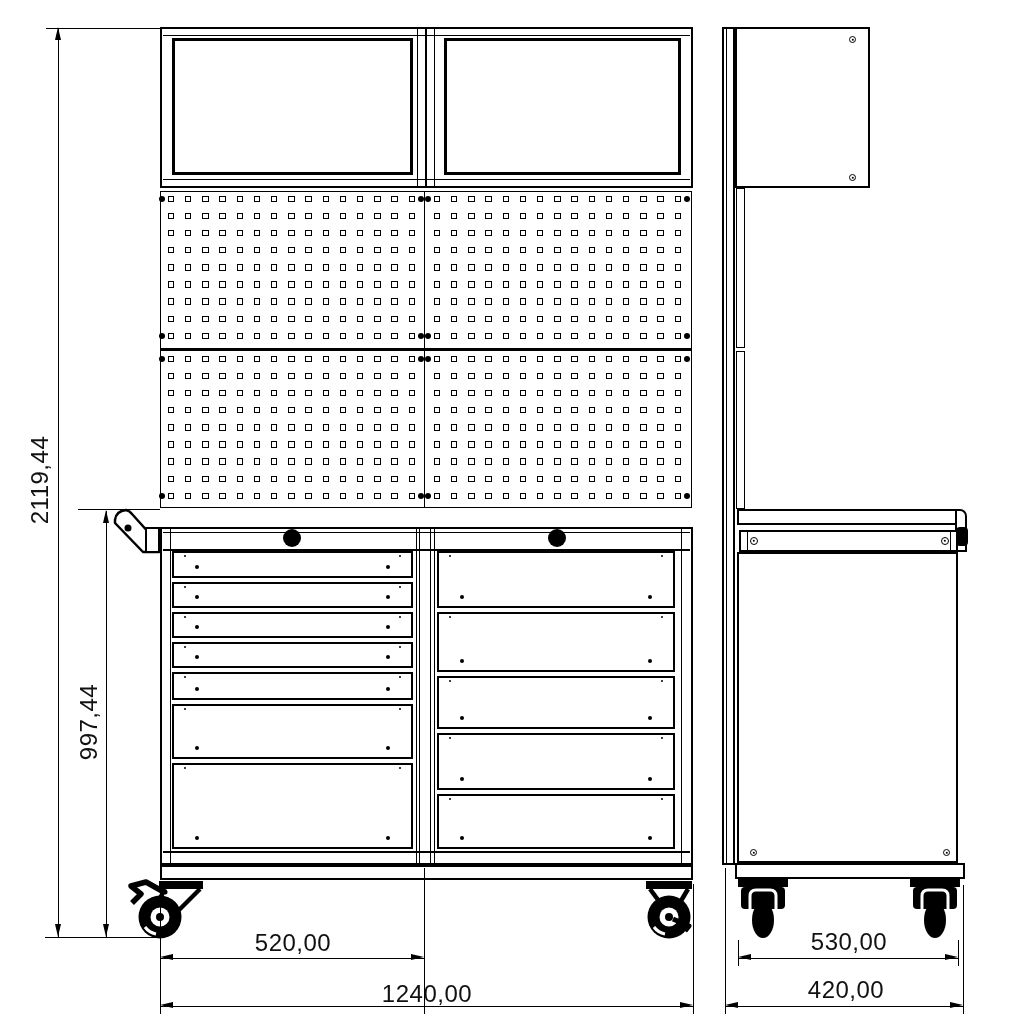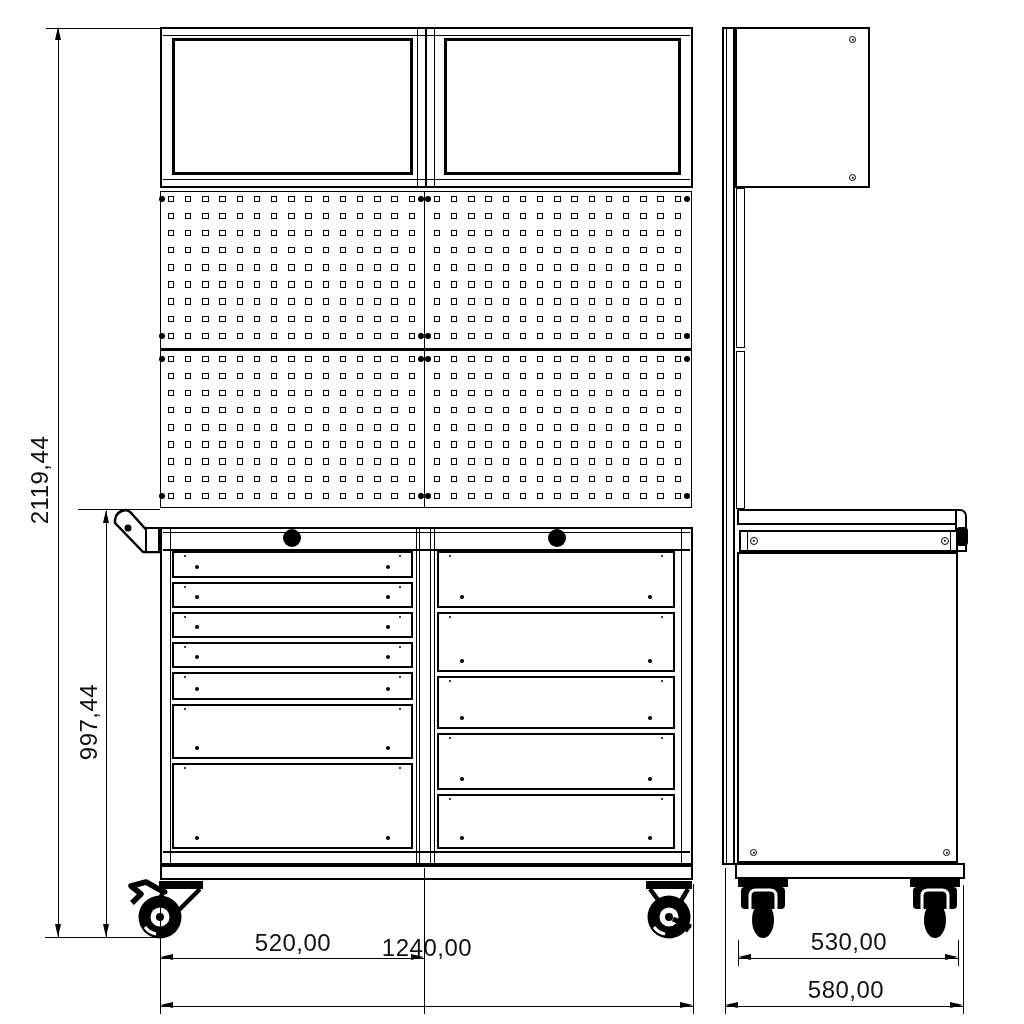--- a/index.html
+++ b/index.html
@@ -154,31 +154,31 @@
     <div class="lbl rot" style="left:89px;top:722px;">997,44</div>
 
     <div class="dimln" style="left:160px;top:957.5px;width:264px;height:1px;"></div>
     <div class="arr arrL" style="left:160px;top:954px;"></div>
     <div class="arr arrR" style="left:411px;top:954px;"></div>
     <div class="lbl" style="left:293px;top:943px;">520,00</div>
 
     <div class="dimln" style="left:160px;top:1005.5px;width:533px;height:1px;"></div>
     <div class="arr arrL" style="left:160px;top:1002px;"></div>
     <div class="arr arrR" style="left:680px;top:1002px;"></div>
-    <div class="lbl" style="left:427px;top:948px;">1240,00</div>
+    <div class="lbl" style="left:427px;top:994px;">1240,00</div>
 
     <div class="dimln" style="left:738px;top:957.5px;width:220px;height:1px;"></div>
     <div class="arr arrL" style="left:738px;top:954px;"></div>
     <div class="arr arrR" style="left:945px;top:954px;"></div>
     <div class="lbl" style="left:849px;top:942px;">530,00</div>
 
     <div class="dimln" style="left:725px;top:1005.5px;width:238px;height:1px;"></div>
     <div class="arr arrL" style="left:725px;top:1002px;"></div>
     <div class="arr arrR" style="left:950px;top:1002px;"></div>
-    <div class="lbl" style="left:846px;top:990px;">580,00</div>
+    <div class="lbl" style="left:846px;top:990px;">420,00</div>
   </div>
 
   <div id="gen" class="abs" style="left:0;top:0;width:1024px;height:1024px;">
       <div class="hole" style="left: 167.8px; top: 195.8px;"></div>
       <div class="hole" style="left: 167.8px; top: 212.9px;"></div>
       <div class="hole" style="left: 167.8px; top: 230px;"></div>
       <div class="hole" style="left: 167.8px; top: 247.1px;"></div>
       <div class="hole" style="left: 167.8px; top: 264.2px;"></div>
       <div class="hole" style="left: 167.8px; top: 281.3px;"></div>
       <div class="hole" style="left: 167.8px; top: 298.4px;"></div>

